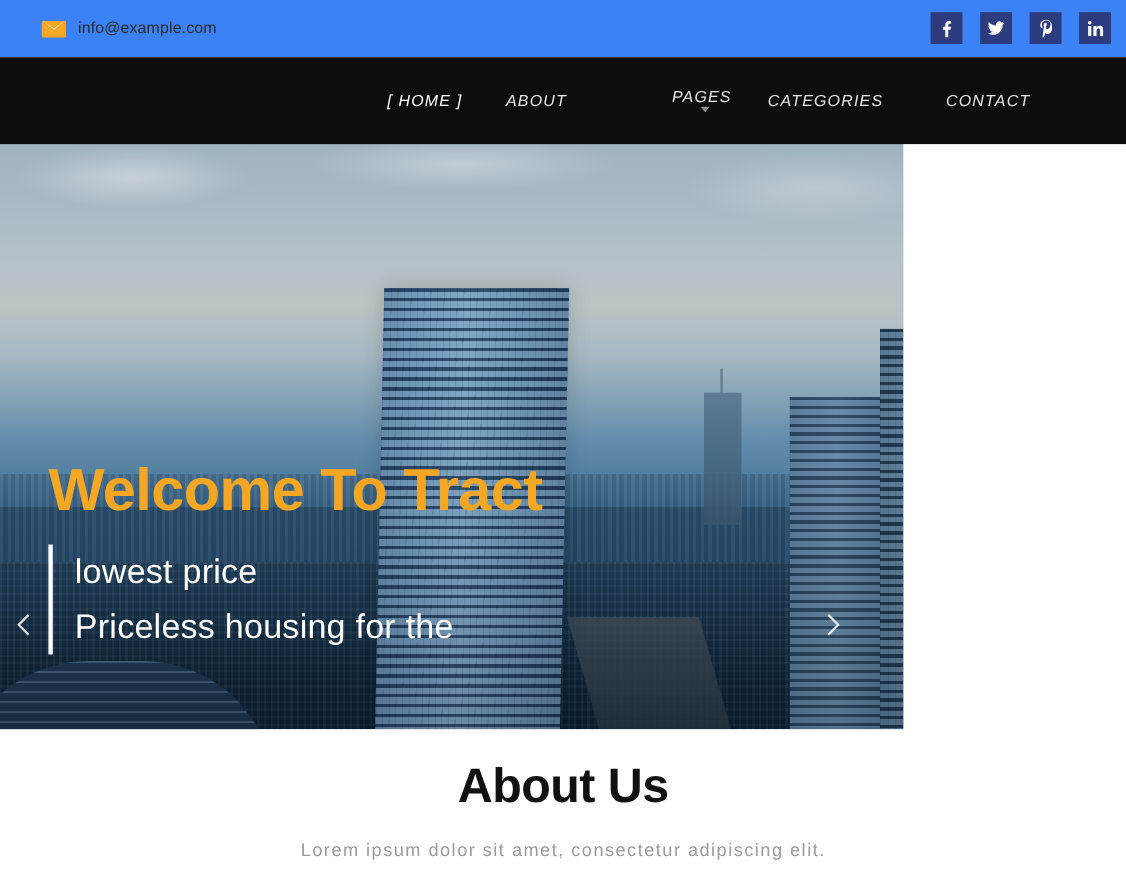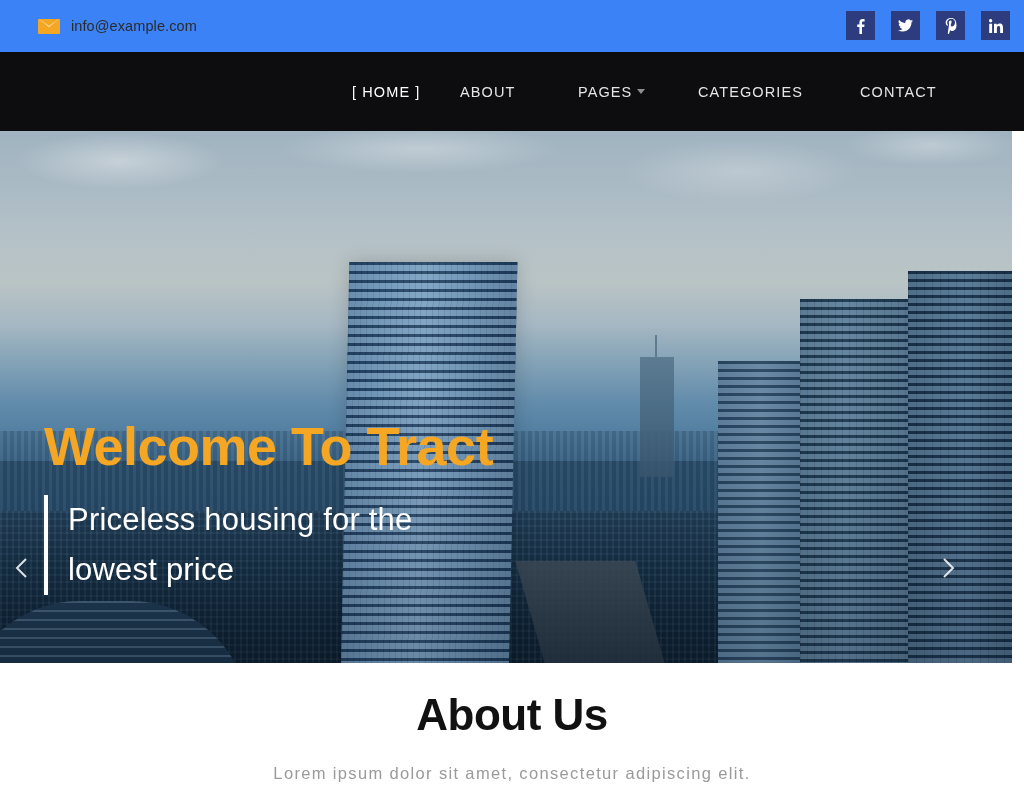--- a/index.html
+++ b/index.html
@@ -109,50 +109,51 @@
     user-select: none;
   }
   .logo .accent { color: #f5a623; }
   .navmenu {
     position: absolute;
     left: 352px;
     top: 0;
     height: 79px;
     display: flex;
     align-items: center;
+    font-style: italic;
   }
   .navitem {
     color: #e5e5e5;
     font-size: 14.5px;
     letter-spacing: 1.1px;
     text-decoration: none;
     cursor: pointer;
     white-space: nowrap;
     display: flex;
     align-items: center;
   }
   .navitem.active { color: #ffffff; }
   .navitem.n-home      { margin-right: 0px; width: 108px; }
   .navitem.n-about     { width: 118px; }
-  .navitem.n-pages     { width: 120px; }
+  .navitem.n-pages     { width: 120px; flex-direction: column; }
   .navitem.n-categories{ width: 162px; }
   .navitem.n-contact   { width: 120px; }
   .caret {
     display: inline-block;
     margin-left: 5px;
     width: 0; height: 0;
     border-left: 4.5px solid transparent;
     border-right: 4.5px solid transparent;
     border-top: 5px solid #8e8e92;
   }
 
   
   .hero {
     position: relative;
-    width: 1012px;
+    width: 821px;
     height: 532px;
     overflow: hidden;
     background: #1a3a52;
   }
   .hero-photo {
     position: absolute;
     inset: 0;
     width: 1024px;
     height: 532px;
   }
@@ -429,22 +430,22 @@
     <div class="street"></div>
     <div class="roundBldg"></div>
     <div class="tower-top"></div>
     <div class="tower"></div>
     <div class="hero-tint"></div>
   </div>
 
   <div class="hero-copy">
     <div class="hero-title">Welcome To Tract</div>
     <div class="hero-sub-wrap">
+      <div class="hero-sub">lowest price</div>
       <div class="hero-sub">Priceless housing for the</div>
-      <div class="hero-sub">lowest price</div>
     </div>
   </div>
 
   <div class="carousel-arrow prev">
     <svg width="26" height="26" viewBox="0 0 26 26">
       <path d="M16 4 L7 13 L16 22" fill="none" stroke="#ffffff" stroke-width="2"></path>
     </svg>
   </div>
   <div class="carousel-arrow next">
     <svg width="26" height="26" viewBox="0 0 26 26">

